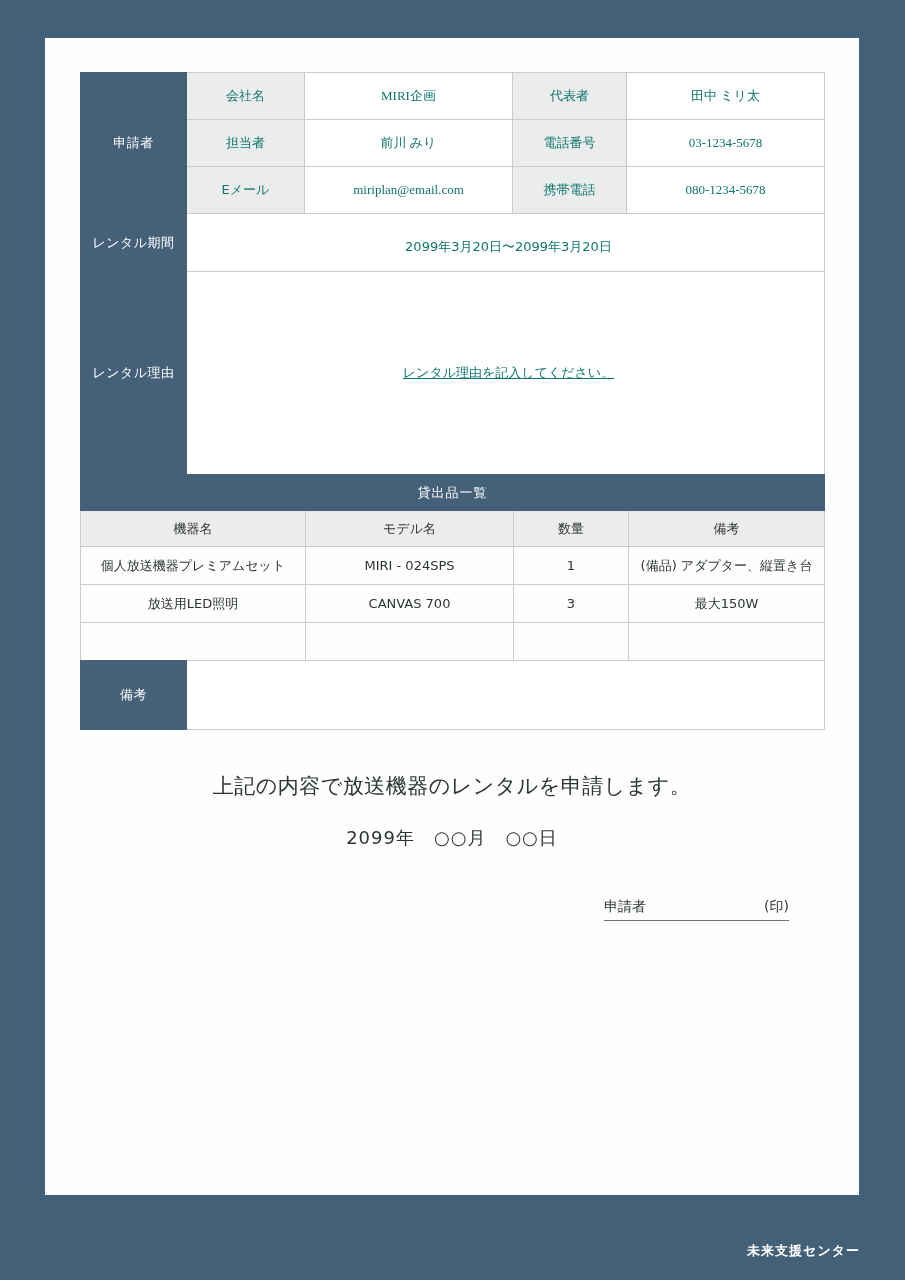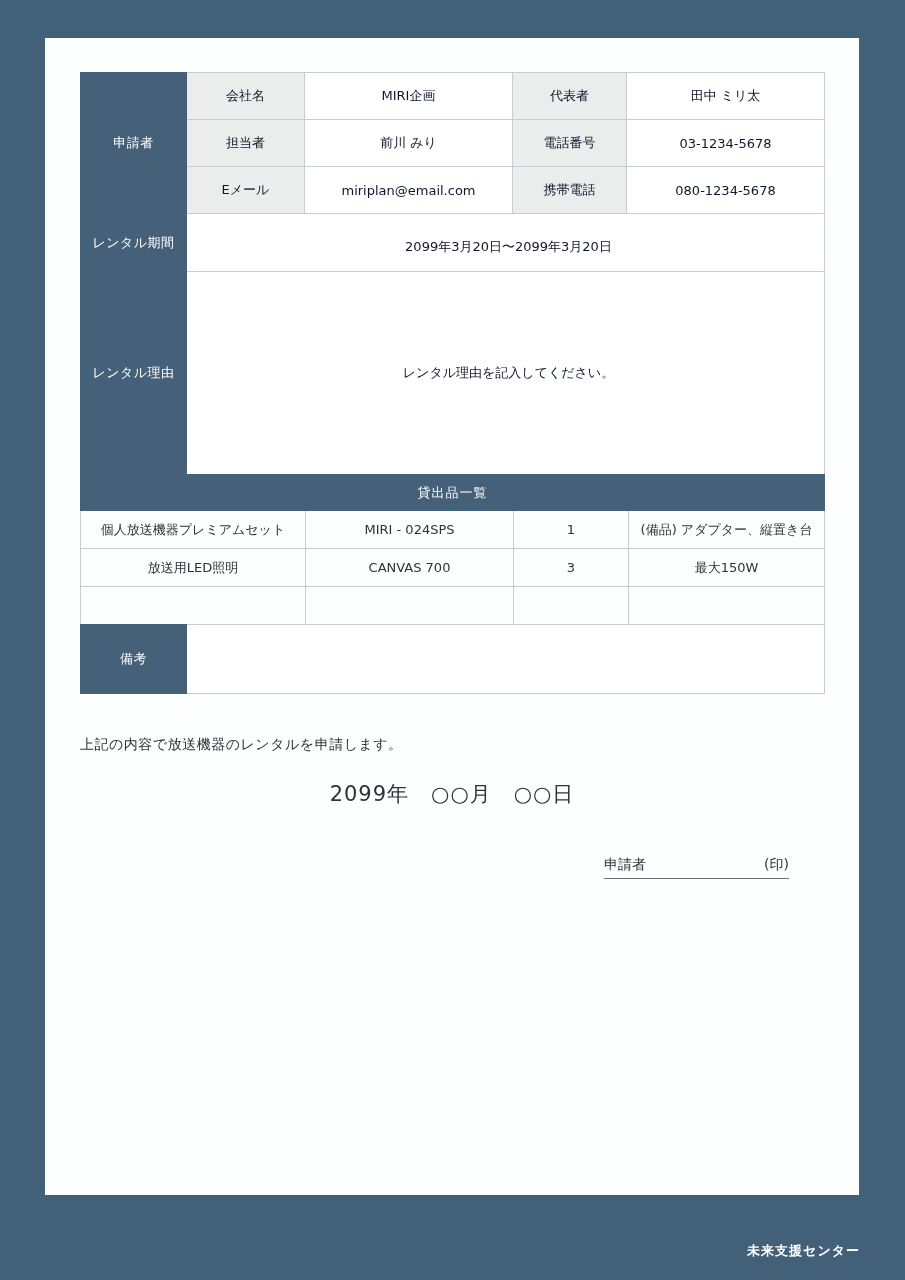--- a/index.html
+++ b/index.html
@@ -59,21 +59,21 @@
 
   table.form-table {
     border-collapse: collapse;
     width: 744px;
     table-layout: fixed;
   }
 
   table.form-table td {
     border: 1px solid #c9ccce;
     font-size: 13px;
-    color: #0f172a;
+    color: #0f766e;
     text-align: center;
     vertical-align: middle;
     font-weight: 400;
   }
 
   
   .cell-dark {
     background: #456179;
     color: #ffffff !important;
     border-color: #456179 !important;
@@ -82,20 +82,21 @@
   }
 
   
   .cell-label {
     background: #ebecec;
     color: #3a3e41;
   }
 
   .cell-value {
     background: #ffffff;
+    font-family: Liberation Serif, serif;
   }
 
   .col-left-label { width: 106px; }
   .col-sub-a      { width: 118px; }
   .col-val-a      { width: 208px; }
   .col-sub-b      { width: 114px; }
   .col-val-b      { width: 198px; }
 
   .row-h { height: 47px; }
 
@@ -105,20 +106,21 @@
     vertical-align: top;
     padding: 9px 0 0 6px;
     background: #ffffff;
     font-size: 13px;
     color: #2f3336;
   }
   .cell-freetext.mid {
     vertical-align: middle;
     padding-top: 0;
     padding-left: 6px;
+    text-decoration: underline;
   }
 
   .row-period { height: 58px; }
   .row-reason { height: 203px; }
 
   
   .equip-table {
     border-collapse: collapse;
     width: 744px;
     table-layout: fixed;
@@ -161,29 +163,29 @@
     border: 1px solid #c9ccce;
     font-size: 13px;
     height: 69px;
     vertical-align: middle;
     text-align: center;
   }
 
   
   .statement {
     margin-top: 42px;
-    text-align: left;
-    font-size: 14px;
+    text-align: center;
+    font-size: 21px;
     color: #2f3336;
     letter-spacing: .5px;
   }
   .date-line {
     margin-top: 26px;
     text-align: center;
-    font-size: 21px;
+    font-size: 18px;
     color: #2f3336;
     letter-spacing: 1px;
   }
 
   .sign-wrap {
     margin: 48px 35px 0 0;
     display: flex;
     justify-content: flex-end;
   }
   .sign-line {
@@ -262,20 +264,26 @@
         <col class="eq-col-name">
           <col class="eq-col-model">
           <col class="eq-col-qty">
           <col class="eq-col-note">
       </colgroup>
       <tbody>
         <tr>
           <td class="equip-title" colspan="4">貸出品一覧</td>
         </tr>
         <tr>
+          <td class="equip-head">機器名</td>
+          <td class="equip-head">モデル名</td>
+          <td class="equip-head">数量</td>
+          <td class="equip-head">備考</td>
+        </tr>
+        <tr>
           <td>個人放送機器プレミアムセット</td>
           <td>MIRI - 024SPS</td>
           <td>1</td>
           <td>(備品) アダプター、縦置き台</td>
         </tr>
         <tr>
           <td>放送用LED照明</td>
           <td>CANVAS 700</td>
           <td>3</td>
           <td>最大150W</td>

